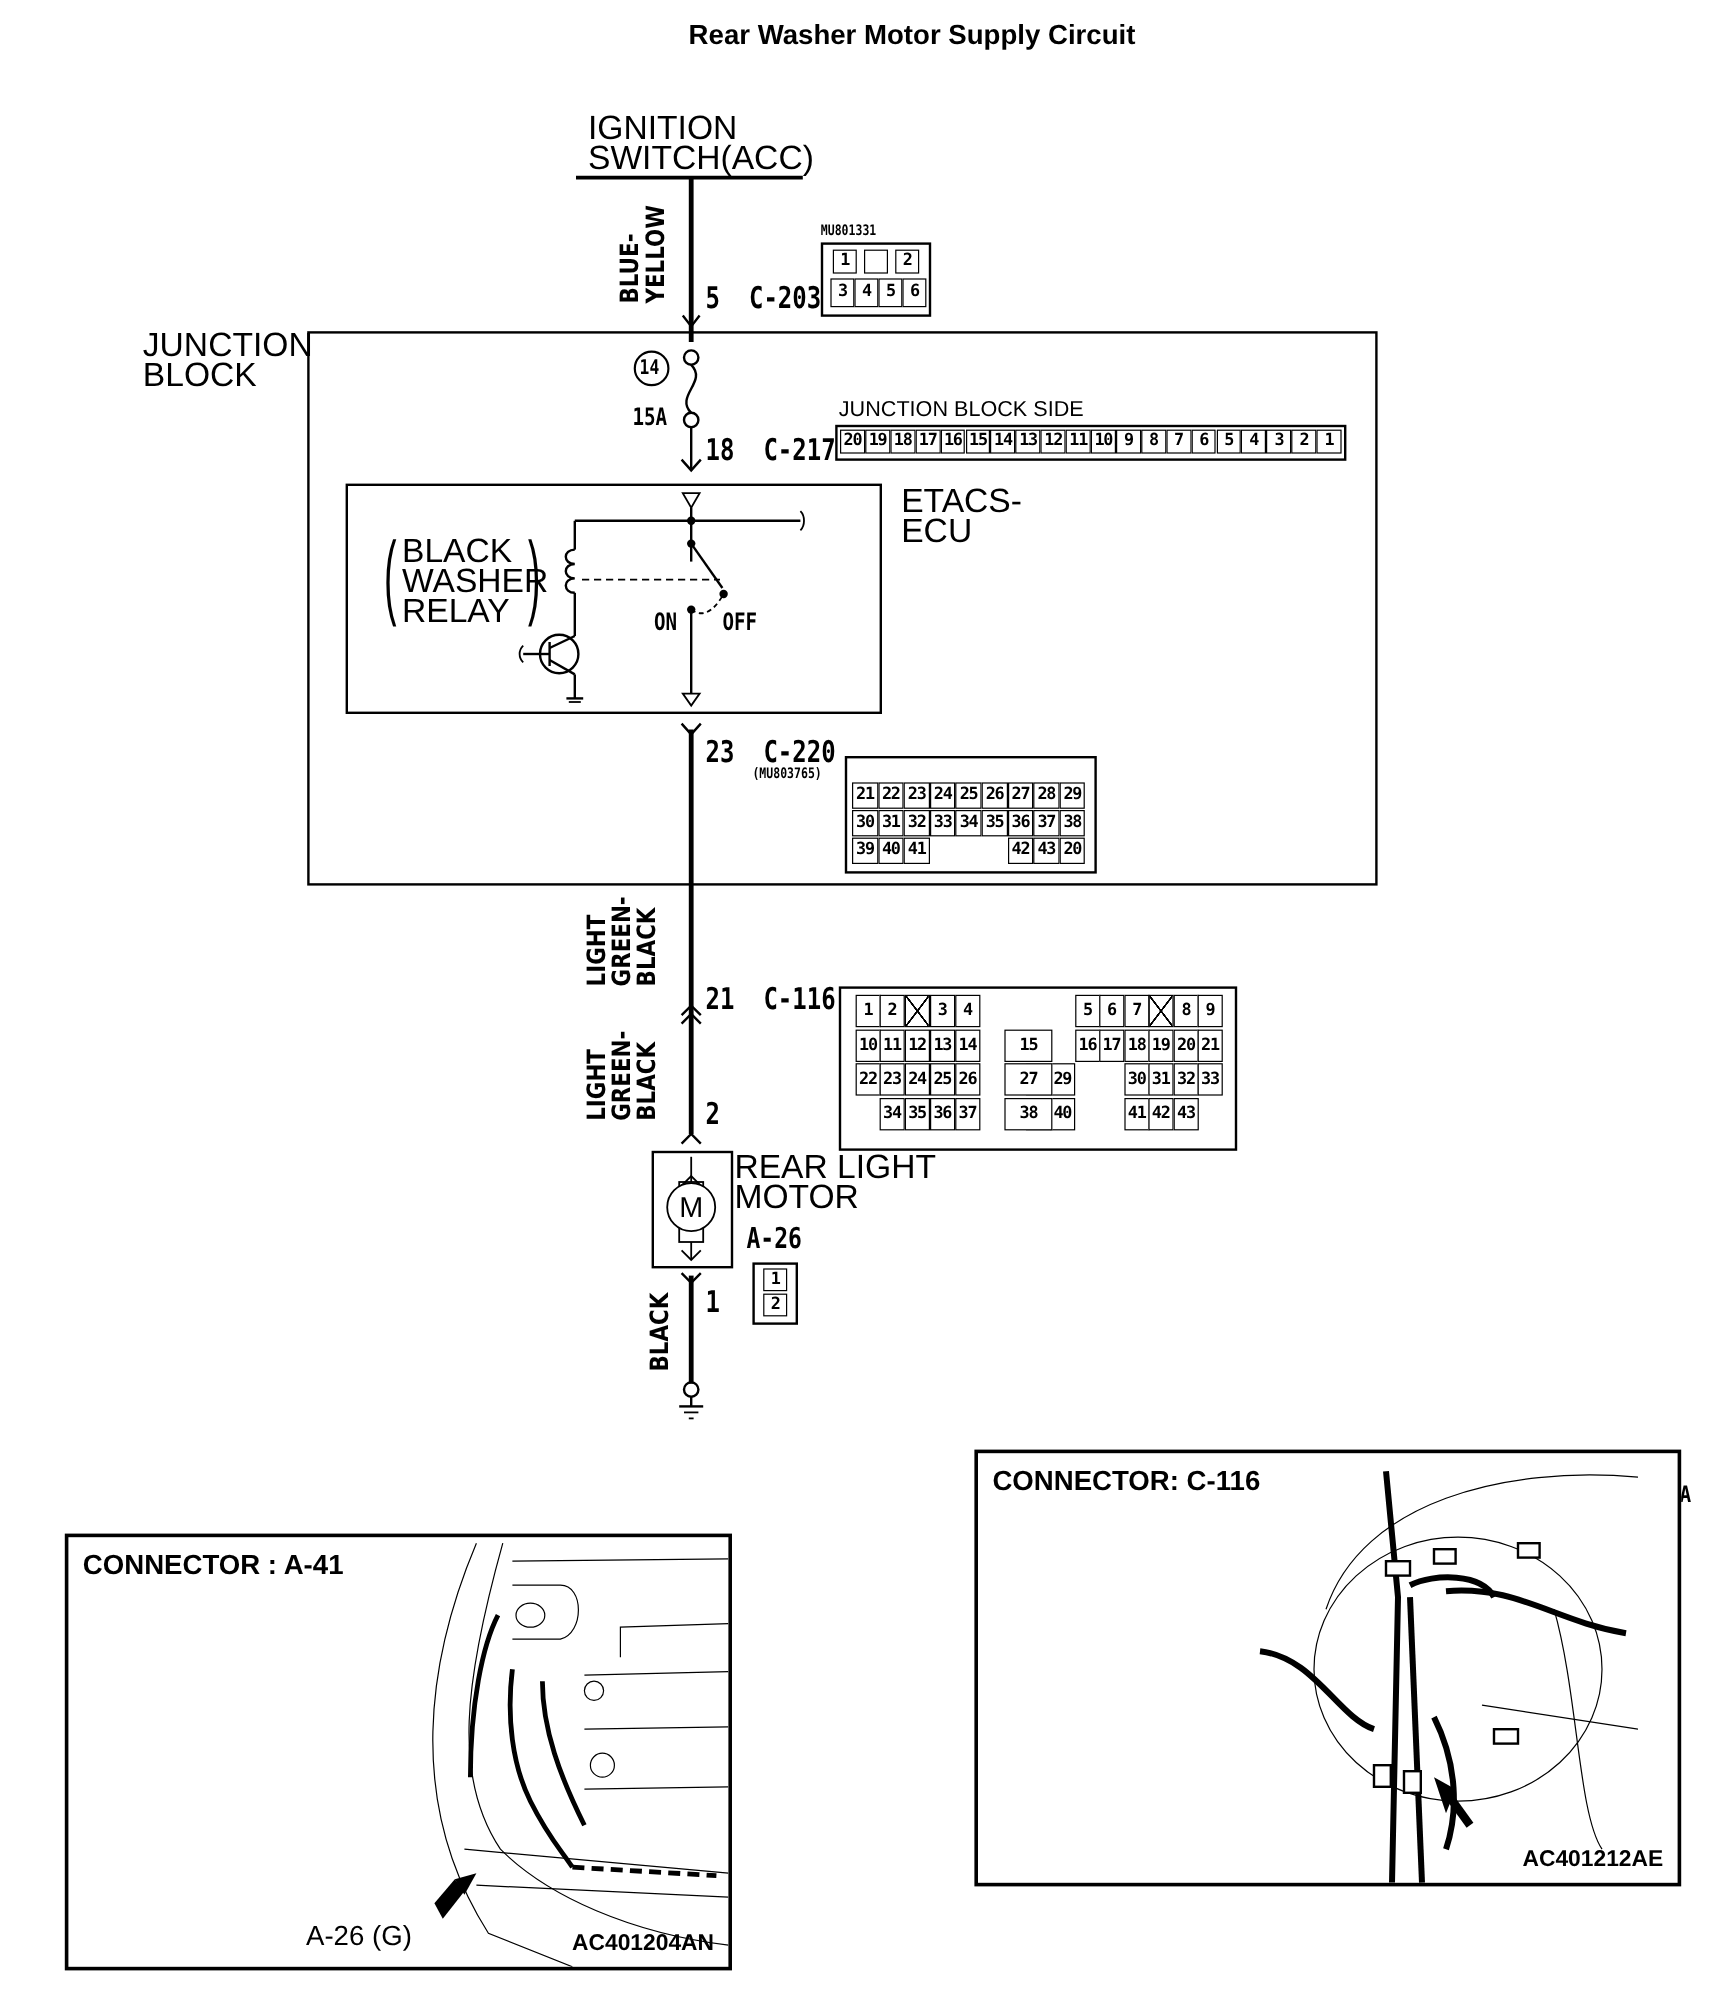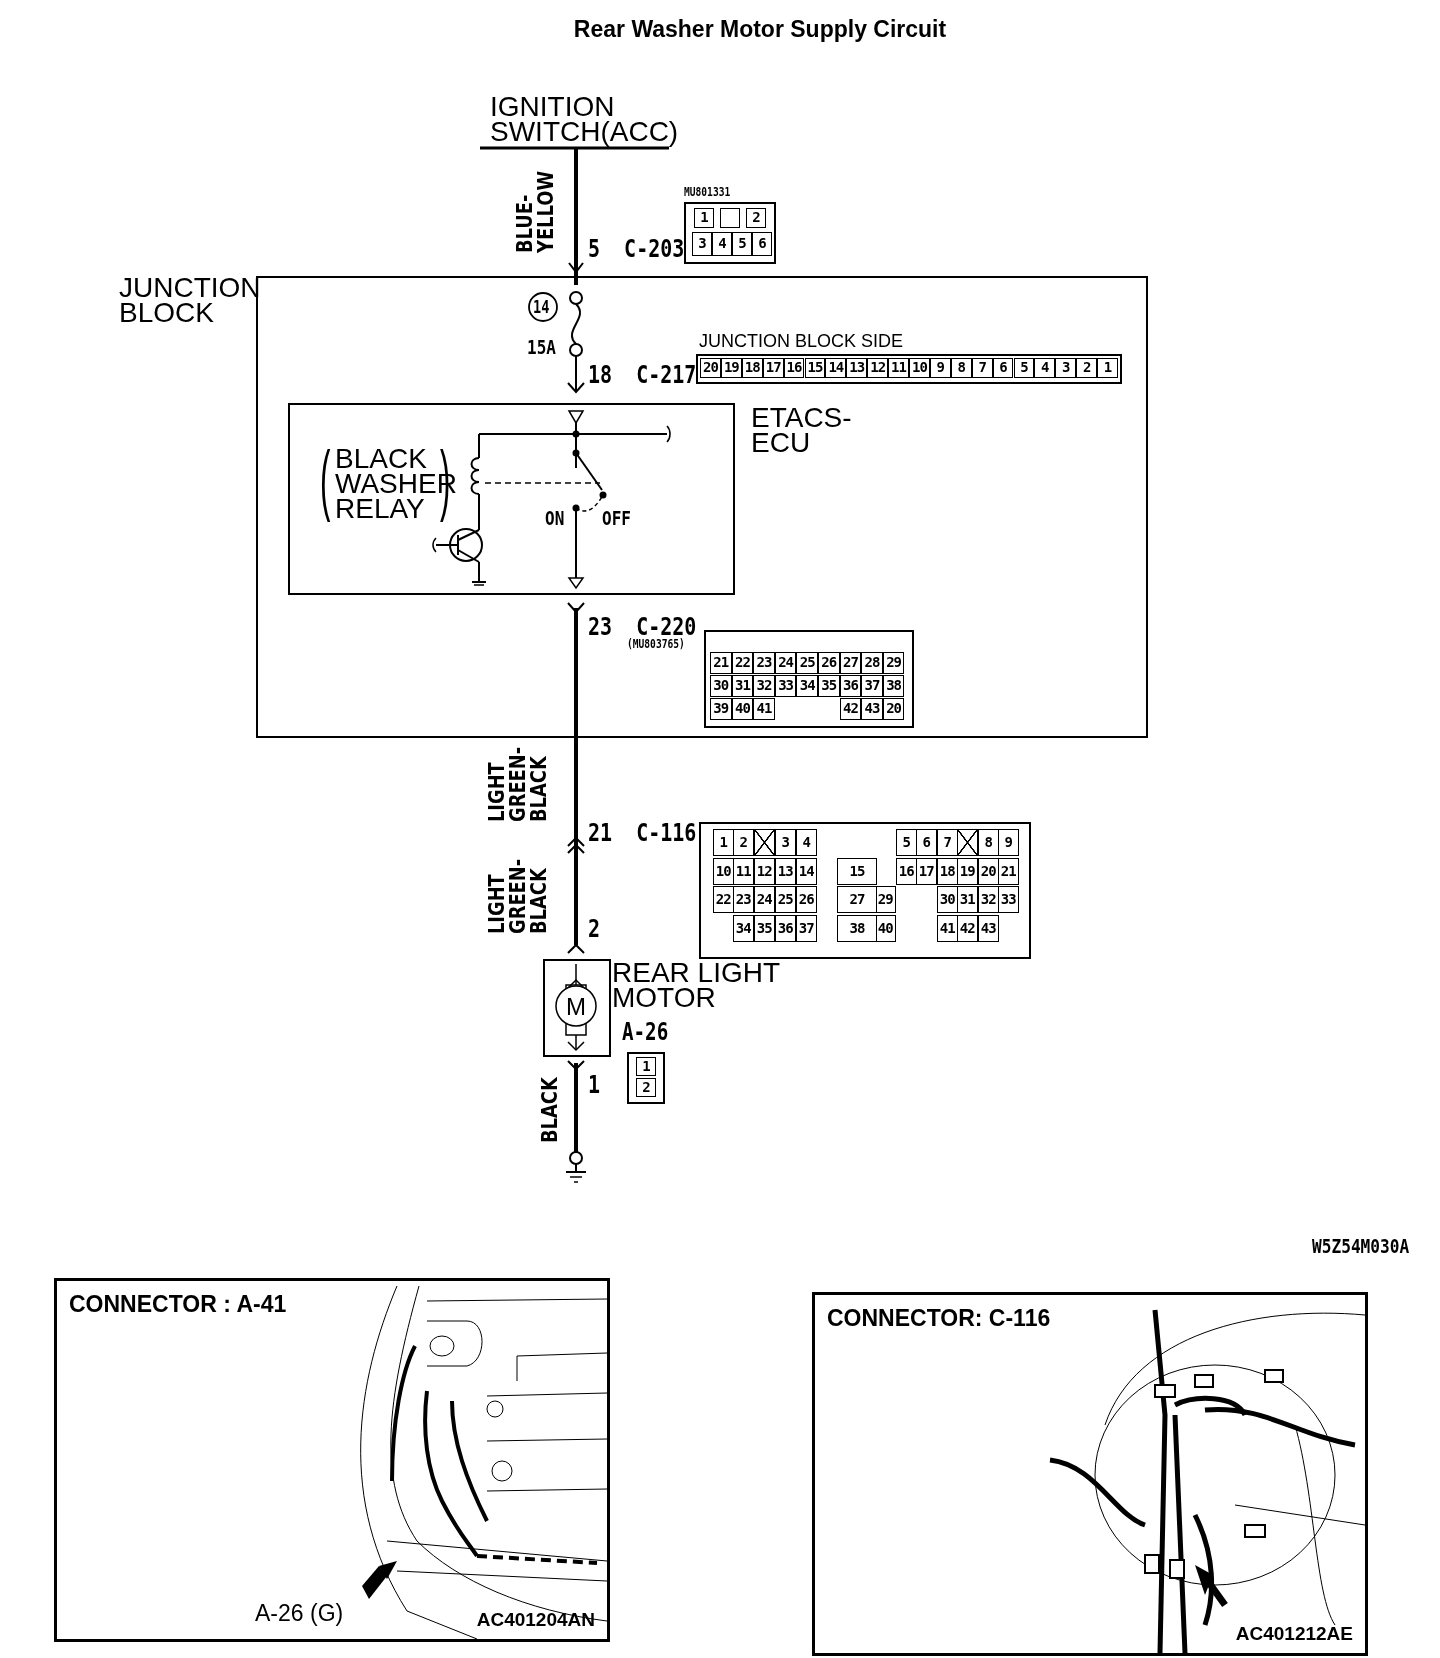--- a/index.html
+++ b/index.html
@@ -278,21 +278,21 @@
       <path d="M395 120 C 395 160, 410 200, 430 240"></path>
       <path d="M420 275 L 540 282" stroke-dasharray="10,6"></path>
     </g>
     <polygon points="305,305 322,285 330,295 312,318" fill="#000"></polygon>
     <polygon points="322,285 340,280 330,298" fill="#000"></polygon>
   </svg>
   <div class="callout" style="left:198px; top:319px;">A-26 (G)</div>
   <div class="panel-code">AC401204AN</div>
 </div>
 
-<div class="panel" style="left:812px; top:1292px; width:550px; height:358px;">
+<div class="panel" style="left:812px; top:1208px; width:550px; height:358px;padding-left:33px;">
   <div class="panel-title">CONNECTOR: C-116</div>
   <svg width="550" height="358" style="position:absolute;left:0;top:0;">
     <g stroke="#000" fill="none" stroke-width="1">
       <path d="M290 130 C 320 40, 440 10, 550 20"></path>
       <ellipse cx="400" cy="180" rx="120" ry="110"></ellipse>
       <path d="M420 210 L 550 230"></path>
       <path d="M480 130 C 500 200, 500 300, 520 330"></path>
     </g>
     <g stroke="#000" fill="none" stroke-width="5">
       <path d="M340 15 L 350 120 L 345 358"></path>

